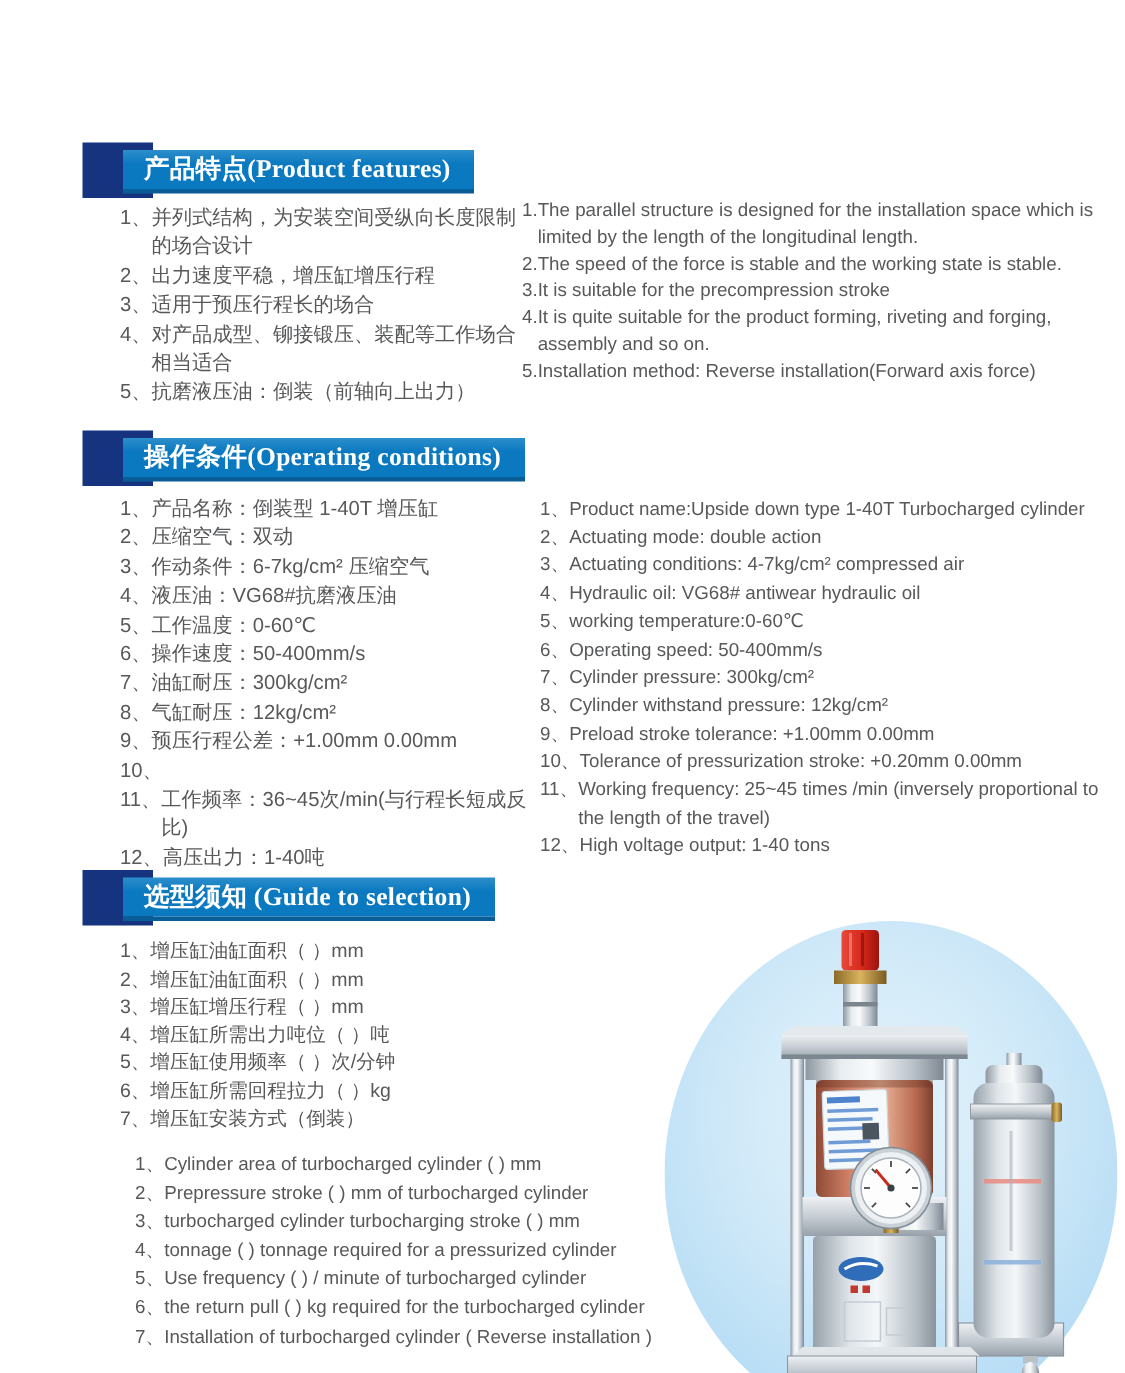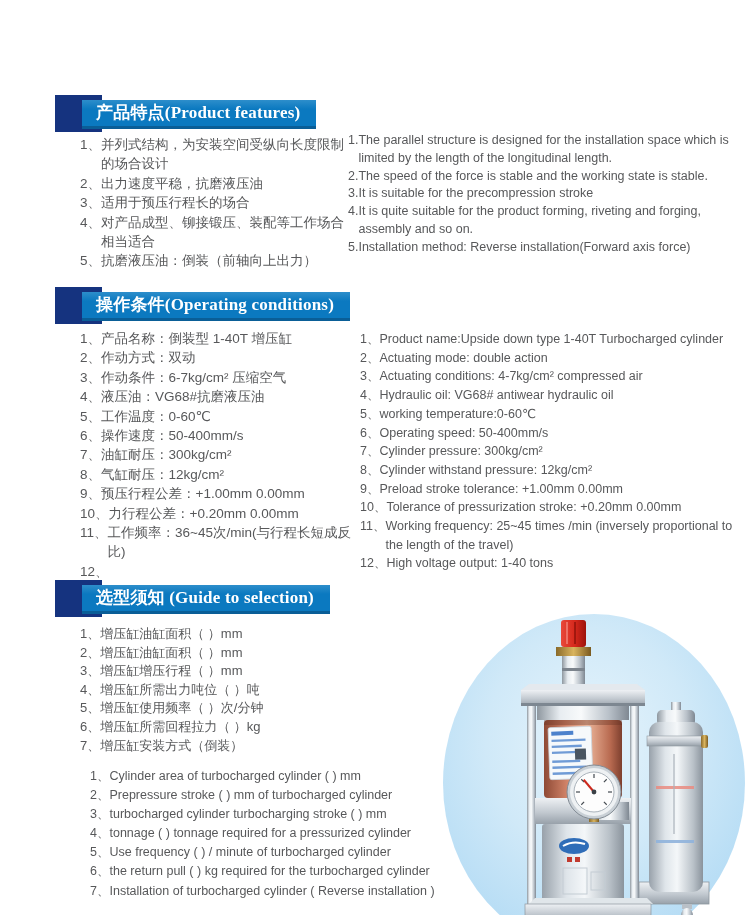--- a/index.html
+++ b/index.html
@@ -41,21 +41,21 @@
     <div class="tab-bar">产品特点(Product features)</div>
   </div>
 
   <ol class="s1-zh">
     <li>
         <span class="num">1、</span>
         <span class="txt">并列式结构，为安装空间受纵向长度限制的场合设计</span>
       </li>
     <li>
         <span class="num">2、</span>
-        <span class="txt">出力速度平稳，抗磨液压油</span>
+        <span class="txt">出力速度平稳，增压缸增压行程</span>
       </li>
     <li>
         <span class="num">3、</span>
         <span class="txt">适用于预压行程长的场合</span>
       </li>
     <li>
         <span class="num">4、</span>
         <span class="txt">对产品成型、铆接锻压、装配等工作场合相当适合</span>
       </li>
     <li>
@@ -92,21 +92,21 @@
     <div class="tab-bar">操作条件(Operating conditions)</div>
   </div>
 
   <ol class="s2-zh">
     <li>
         <span class="num">1、</span>
         <span class="txt">产品名称：倒装型 1-40T 增压缸</span>
       </li>
     <li>
         <span class="num">2、</span>
-        <span class="txt">作动方式：双动</span>
+        <span class="txt">压缩空气：双动</span>
       </li>
     <li>
         <span class="num">3、</span>
         <span class="txt">作动条件：6-7kg/cm² 压缩空气</span>
       </li>
     <li>
         <span class="num">4、</span>
         <span class="txt">液压油：VG68#抗磨液压油</span>
       </li>
     <li>
@@ -124,28 +124,28 @@
     <li>
         <span class="num">8、</span>
         <span class="txt">气缸耐压：12kg/cm²</span>
       </li>
     <li>
         <span class="num">9、</span>
         <span class="txt">预压行程公差：+1.00mm 0.00mm</span>
       </li>
     <li>
         <span class="num">10、</span>
-        <span class="txt">力行程公差：+0.20mm 0.00mm</span>
       </li>
     <li>
         <span class="num">11、</span>
         <span class="txt">工作频率：36~45次/min(与行程长短成反比)</span>
       </li>
     <li>
         <span class="num">12、</span>
+        <span class="txt">高压出力：1-40吨</span>
       </li>
   </ol>
 
   <ol class="s2-en">
     <li>
         <span class="num">1、</span>
         <span class="txt">Product name:Upside down type 1-40T Turbocharged cylinder</span>
       </li>
     <li>
         <span class="num">2、</span>

